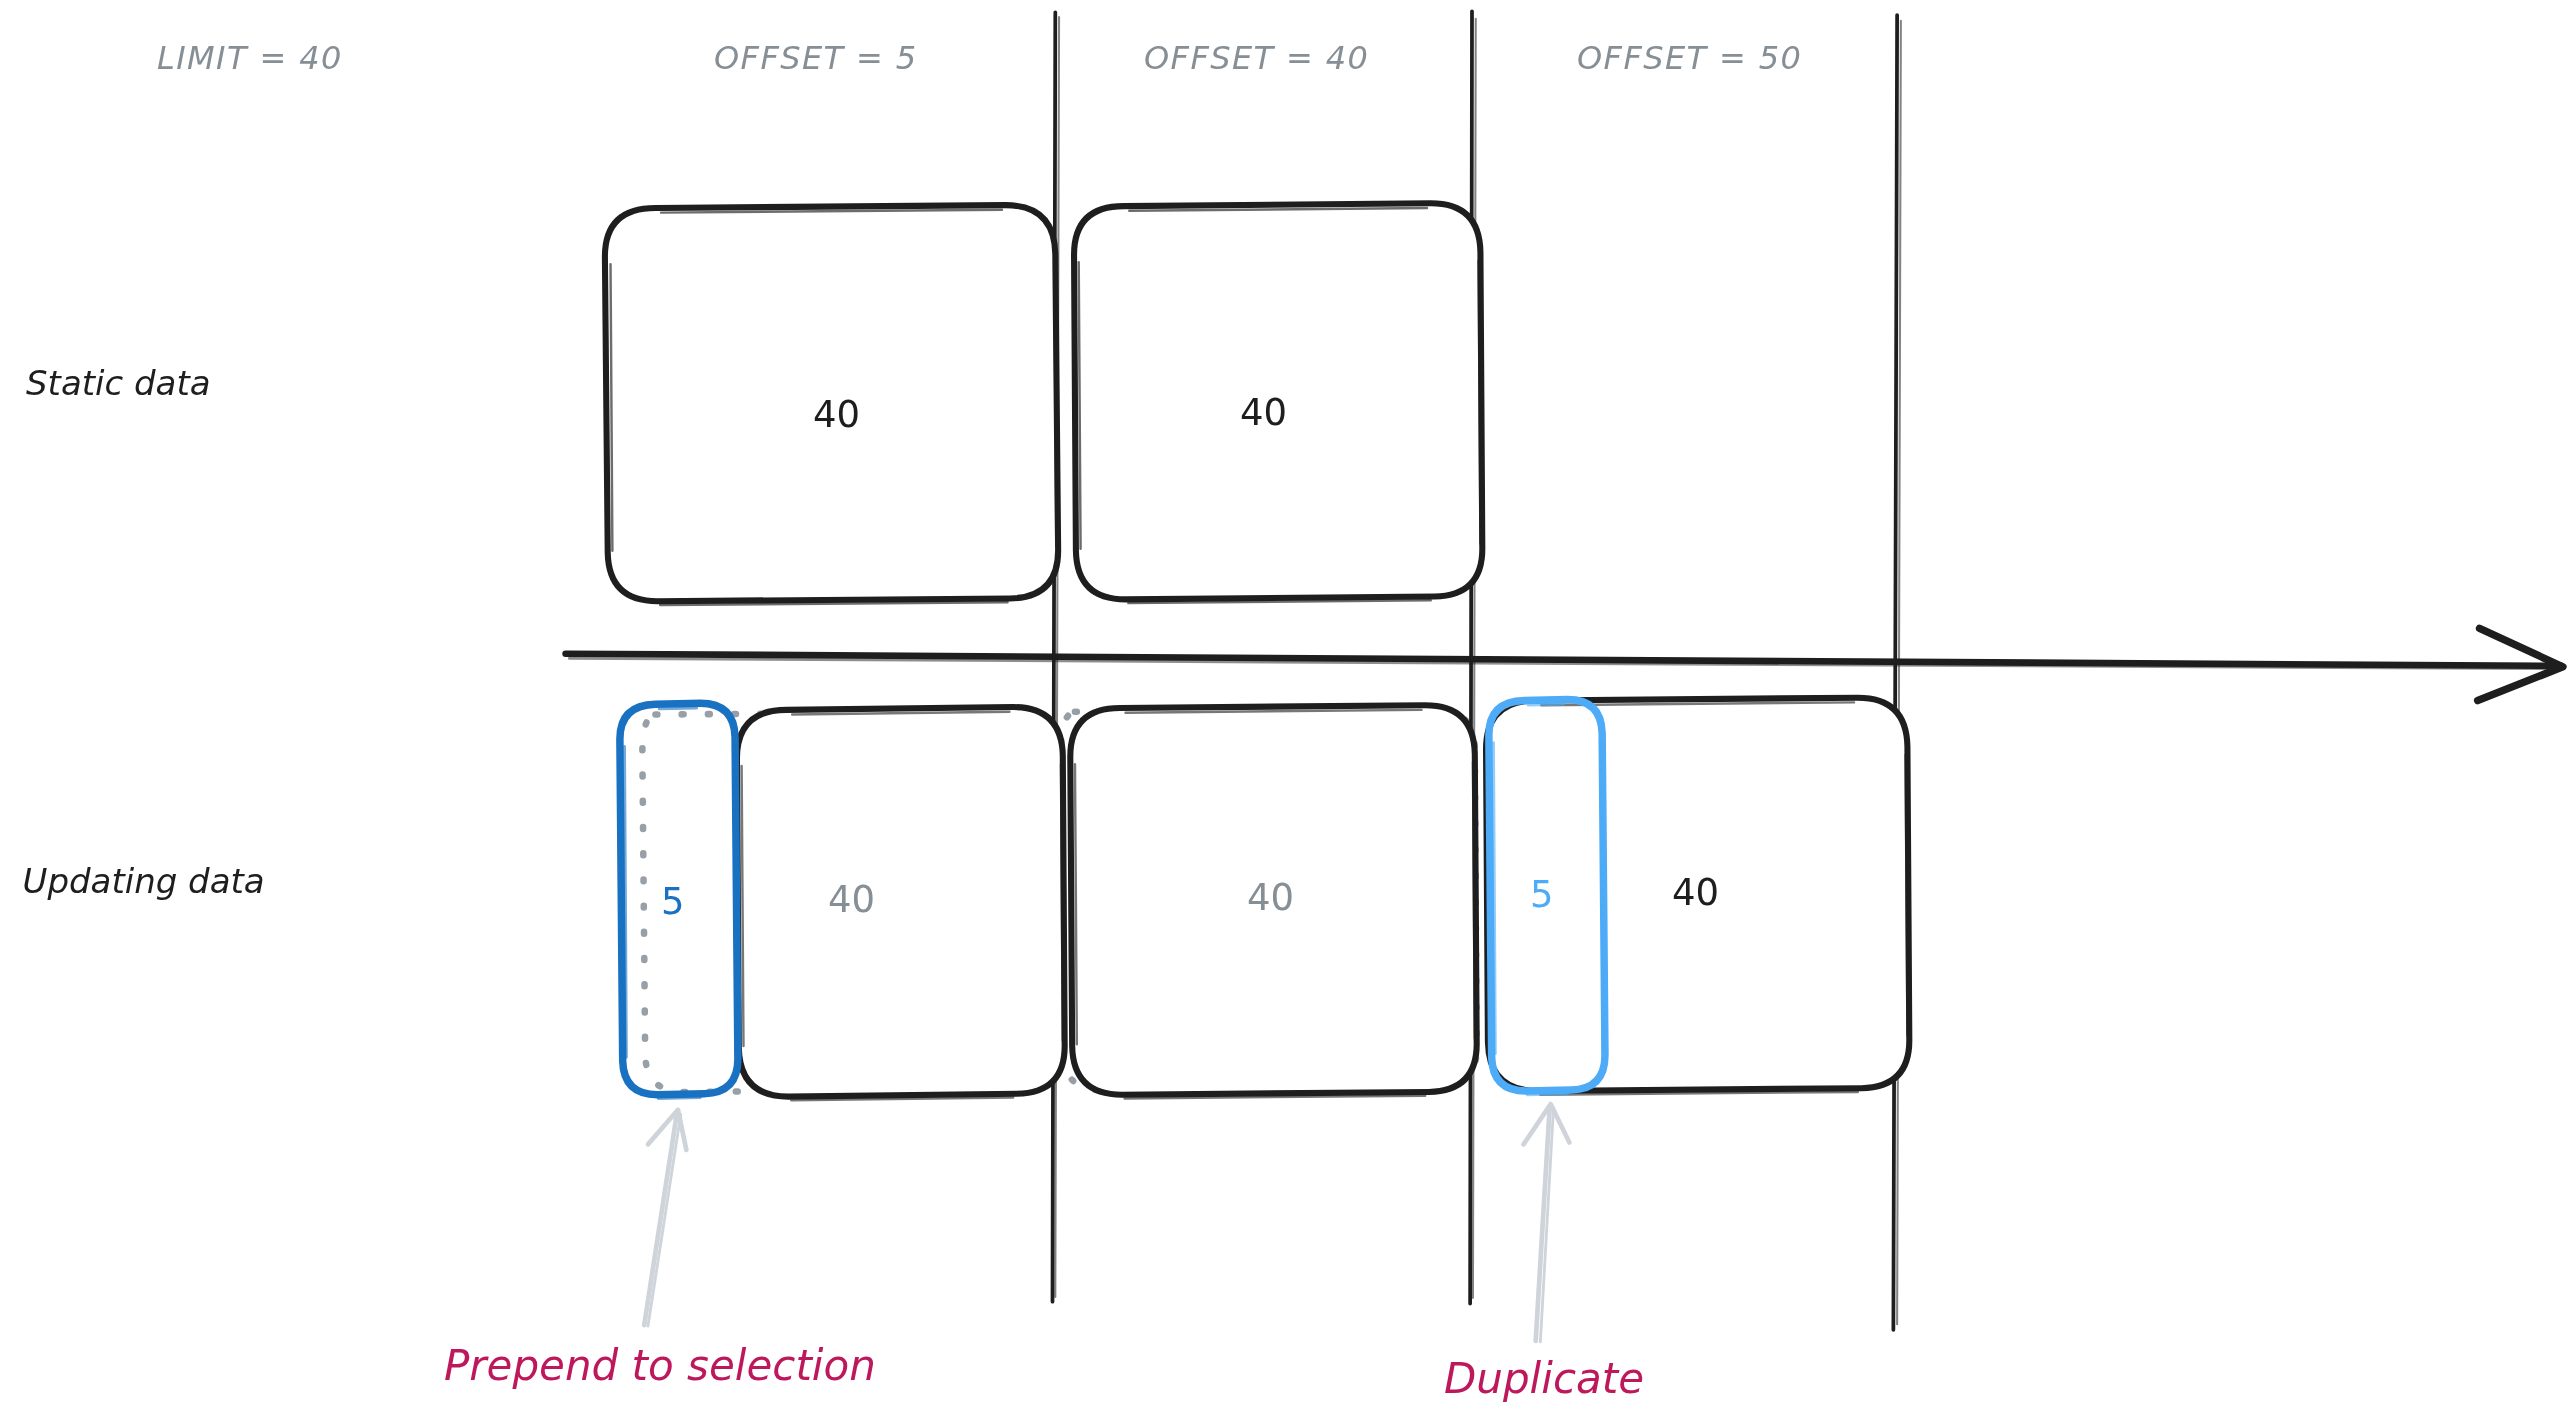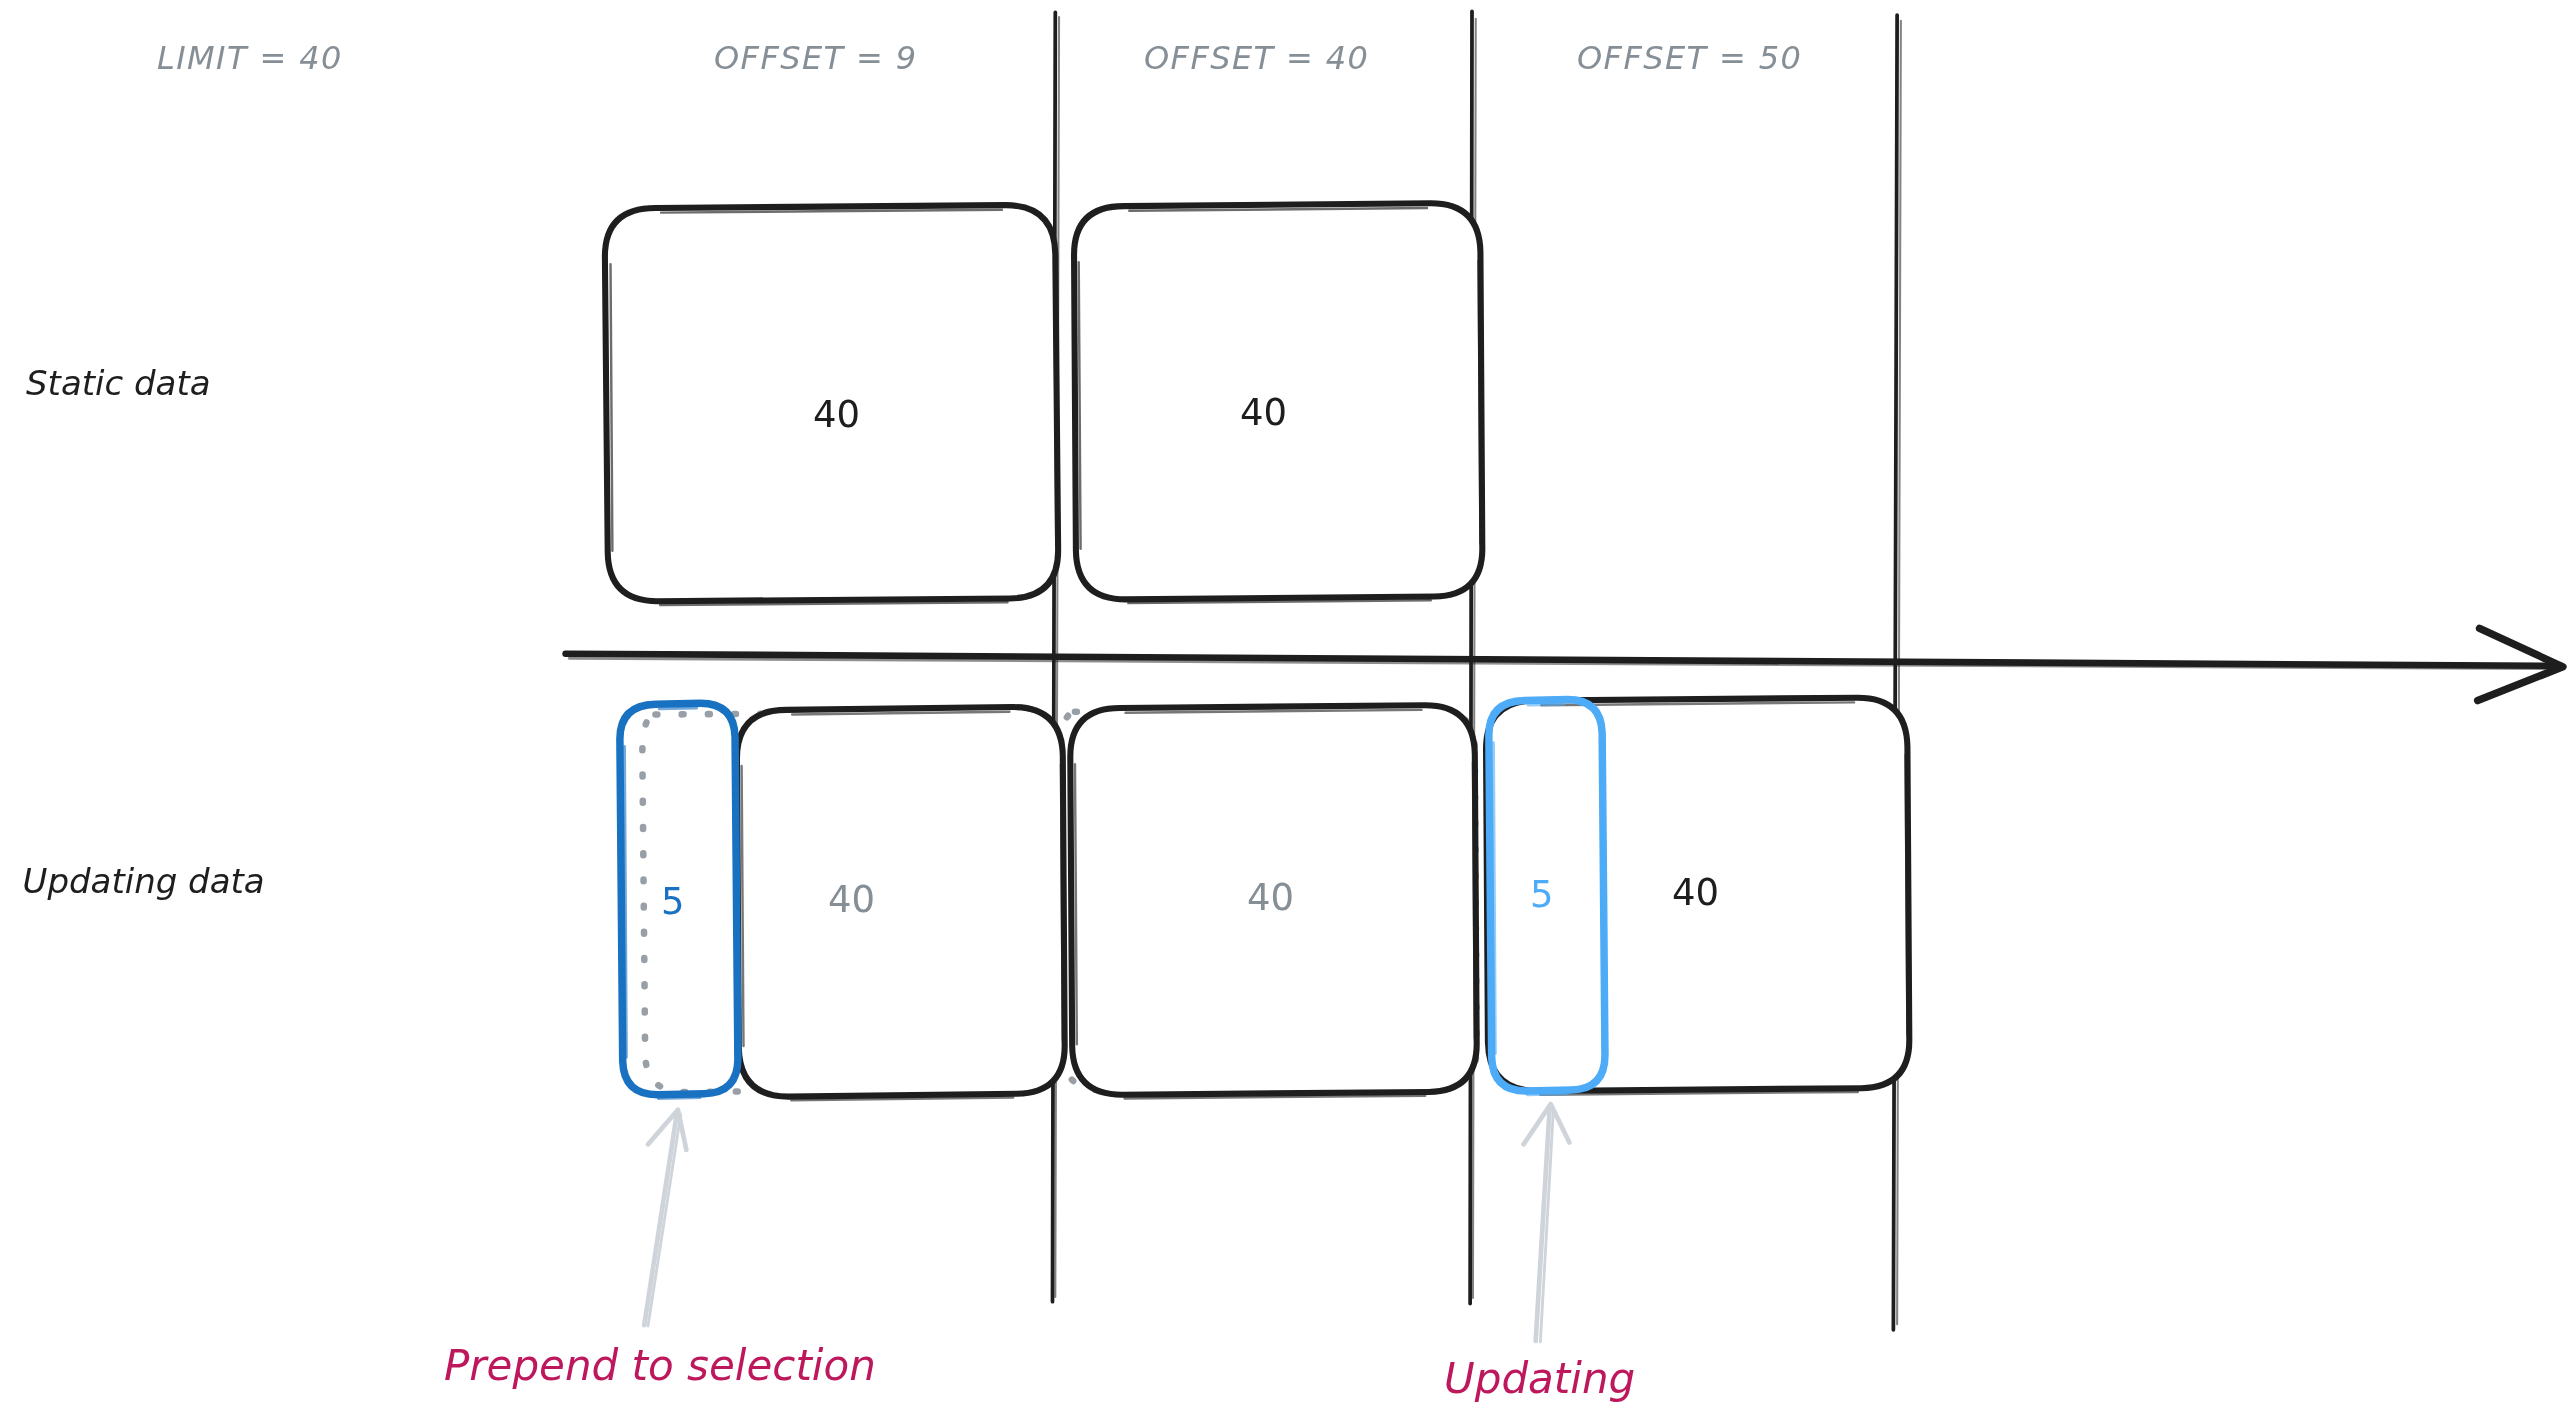--- a/index.html
+++ b/index.html
@@ -134,33 +134,33 @@
       <path d="M 688 1415 L 723 1188"></path>
       <path d="M 692 1416 L 727 1190" stroke-width="3"></path>
       <path d="M 692 1222 L 724 1185 L 733 1228"></path>
       <path d="M 1640 1432 L 1655 1182"></path>
       <path d="M 1645 1433 L 1659 1184" stroke-width="3"></path>
       <path d="M 1627 1222 L 1656 1179 L 1676 1220"></path>
     </g>
   </svg>
 
   <div class="hand-text label-axis" style="left:157px; top:39px;">LIMIT = 40</div>
-  <div class="hand-text label-axis" style="left:714px; top:39px;">OFFSET = 9</div>
+  <div class="hand-text label-axis" style="left:714px; top:39px;">OFFSET = 5</div>
   <div class="hand-text label-axis" style="left:1144px; top:39px;">OFFSET = 40</div>
   <div class="hand-text label-axis" style="left:1577px; top:39px;">OFFSET = 50</div>
 
   <div class="hand-text label-row" style="left:26px; top:363px;">Static data</div>
   <div class="hand-text label-row" style="left:22.5px; top:861px;">Updating data</div>
 
   <div class="hand-text box-value" style="left:813px; top:393px;">40</div>
   <div class="hand-text box-value" style="left:1240px; top:391px;">40</div>
 
   <div class="hand-text box-value blue-dark" style="left:661px; top:880px;">5</div>
   <div class="hand-text box-value muted" style="left:828px; top:878px;">40</div>
   <div class="hand-text box-value muted" style="left:1247px; top:876px;">40</div>
   <div class="hand-text box-value blue-light" style="left:1530px; top:873px;">5</div>
   <div class="hand-text box-value" style="left:1672px; top:871px;">40</div>
 
   <div class="hand-text label-annot" style="left:444px; top:1341px;">Prepend to selection</div>
-  <div class="hand-text label-annot" style="left:1444px; top:1354px;">Updating</div>
+  <div class="hand-text label-annot" style="left:1444px; top:1354px;">Duplicate</div>
 
 </div>
 
 
 </body></html>

